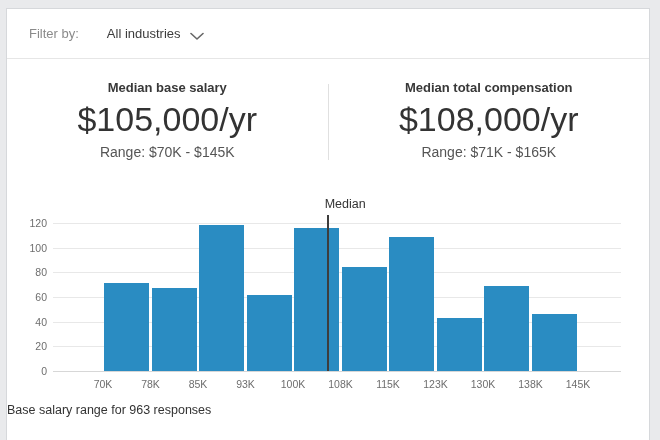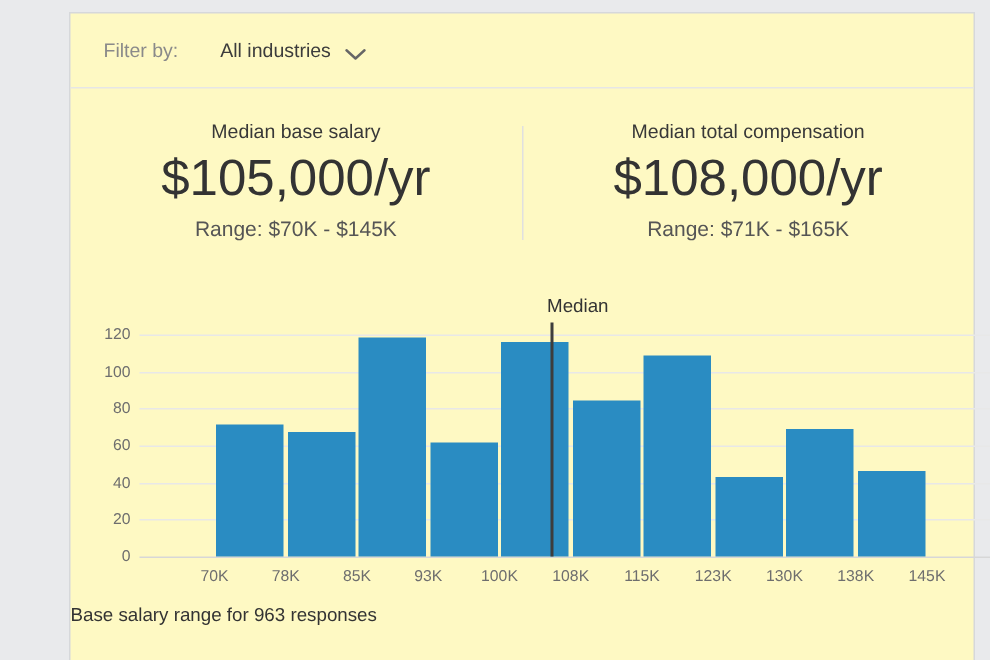--- a/index.html
+++ b/index.html
@@ -6,24 +6,23 @@
   html, body { width: 660px; height: 440px; }
   body {
     font-family: "Liberation Sans", "DejaVu Sans", sans-serif;
     background: #e9eaec;
     position: relative;
     overflow: hidden;
   }
   .panel {
     position: absolute;
     left: 6px; top: 8px; right: 10px; bottom: 0;
-    background: #fef9c3;
+    background: #ffffff;
     border: 1px solid #d6d8db;
     border-bottom: none;
-    margin-left: 40px;
   }
   
   .filter-bar {
     height: 50px;
     border-bottom: 1px solid #e6e6e6;
     display: flex;
     align-items: center;
     padding-left: 22px;
     font-size: 13px;
   }
@@ -38,21 +37,21 @@
   .stats {
     height: 132px;
     display: flex;
     padding-top: 21px;
   }
   .stat-card { flex: 1; text-align: center; }
   .stat-divider {
     width: 1px; background: #e0e0e0;
     margin-top: 4px; height: 76px;
   }
-  .stat-title { font-size: 13px; font-weight: normal; color: #383838; }
+  .stat-title { font-size: 13px; font-weight: bold; color: #383838; }
   .stat-value { font-size: 34px; font-weight: 300; color: #333333; line-height: 46px; margin-top: 1px; }
   .stat-range { font-size: 14px; color: #555555; margin-top: 2px; }
   
   .chart-section { position: relative; height: 250px; }
   .plot { position: absolute; left: 46px; top: 32px; width: 568px; height: 148px; }
   .gridline { position: absolute; left: 0; width: 100%; height: 1px; background: #e8e8e8; }
   .gridline.zero { background: #d7d7d7; }
   .ytick {
     position: absolute; left: -44px; width: 38px;
     text-align: right; font-size: 10.5px; color: #6e6e6e;

